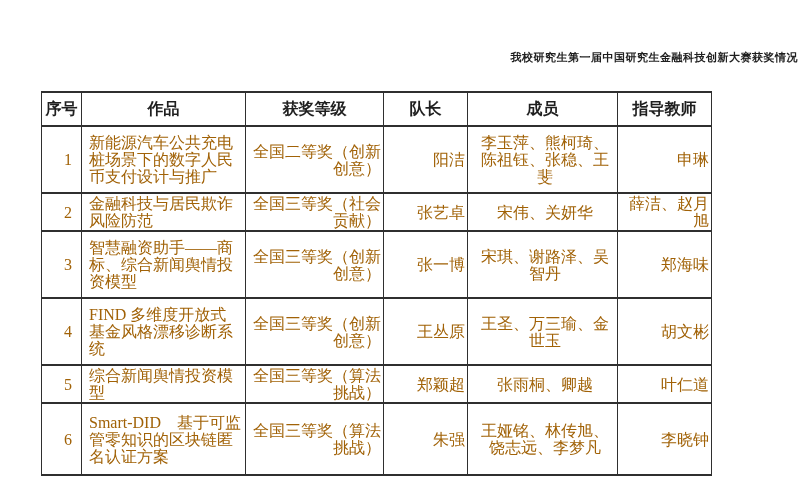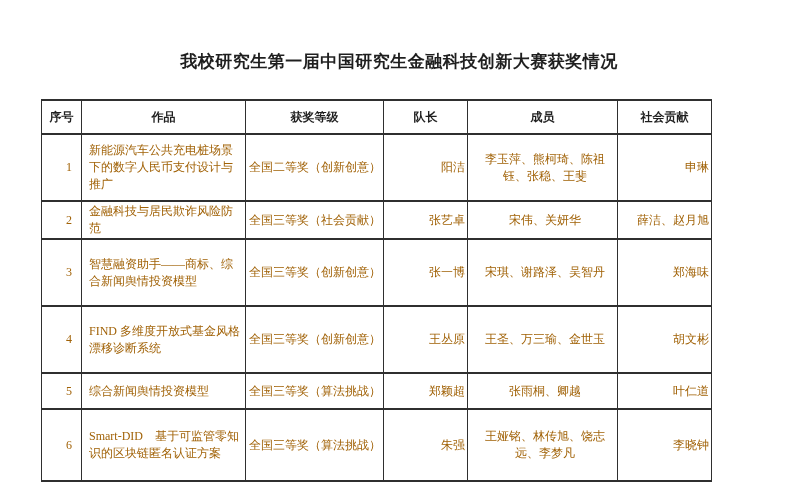--- a/index.html
+++ b/index.html
@@ -15,22 +15,22 @@
     overflow: hidden;
   }
   .page {
     position: relative;
     width: 798px;
     height: 490px;
     background: #ffffff;
   }
   .doc-title {
     padding-top: 50px;
-    text-align: center;
-    font-size: 17px;
+    text-align: right;
+    font-size: 11px;
     font-weight: bold;
     letter-spacing: 0.5px;
     color: #1f1f1f;
   }
   table.awards {
     border-collapse: collapse;
     table-layout: fixed;
     width: 670px;
     margin: 26px 0 0 41px;
     background: #ffffff;
@@ -41,21 +41,21 @@
   col.c-captain { width: 84px; }
   col.c-members { width: 150px; }
   col.c-advisor { width: 94px; }
 
   table.awards th,
   table.awards td {
     border-left: 1px solid #2f2f2f;
     border-right: 1px solid #2f2f2f;
     border-top: 2px solid #2f2f2f;
     border-bottom: 2px solid #2f2f2f;
-    font-size: 12px;
+    font-size: 16px;
     vertical-align: middle;
     background: #ffffff;
     word-break: break-all;
   }
   table.awards th {
     height: 30px;
     font-weight: bold;
     text-align: center;
     color: #1f1f1f;
   }
@@ -104,21 +104,21 @@
       <col class="c-members">
       <col class="c-advisor">
     </colgroup>
     <thead>
       <tr>
         <th>序号</th>
         <th>作品</th>
         <th>获奖等级</th>
         <th>队长</th>
         <th>成员</th>
-        <th>社会贡献</th>
+        <th>指导教师</th>
       </tr>
     </thead>
     <tbody>
       <tr class="row-tall">
         <td class="cell-no">1</td>
         <td class="cell-work">新能源汽车公共充电桩场景下的数字人民币支付设计与推广</td>
         <td class="cell-award">全国二等奖（创新创意）</td>
         <td class="cell-captain">阳洁</td>
         <td class="cell-members">李玉萍、熊柯琦、陈祖钰、张稳、王斐</td>
         <td class="cell-advisor">申琳</td>

